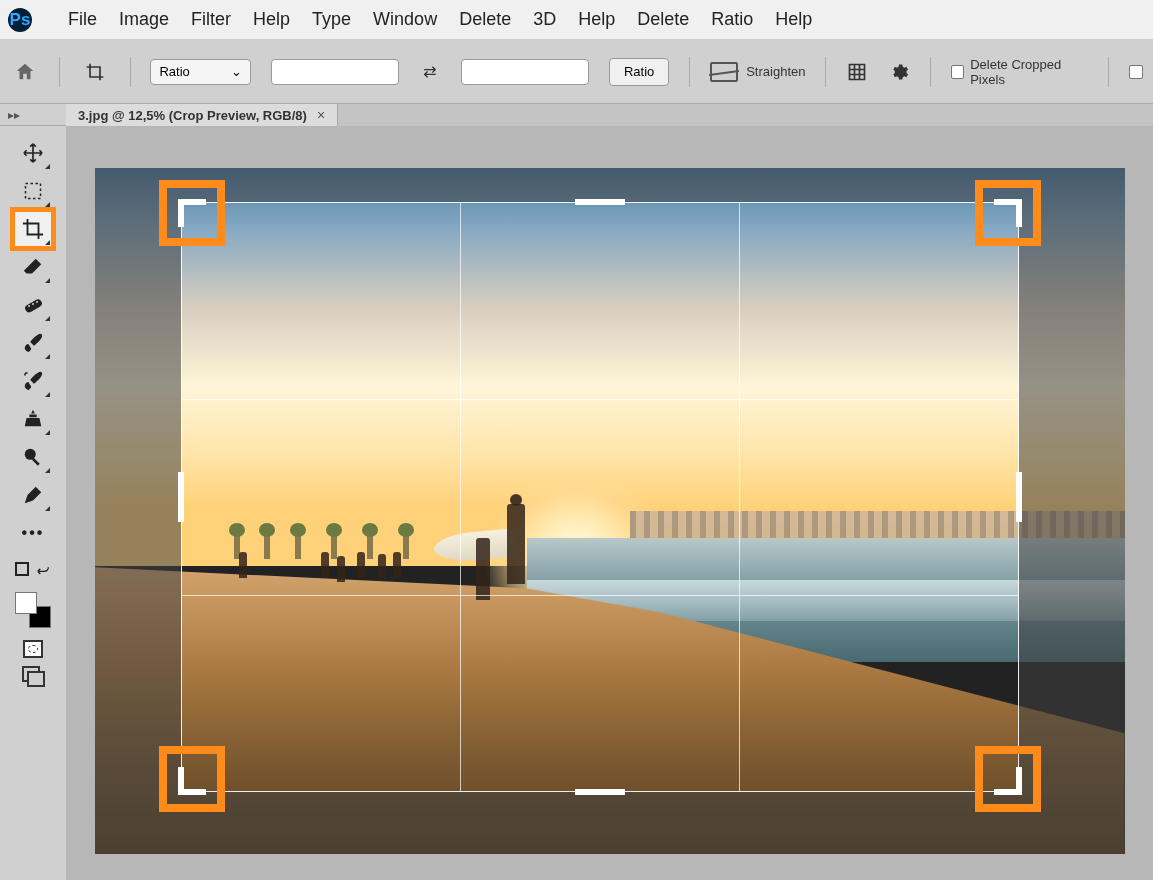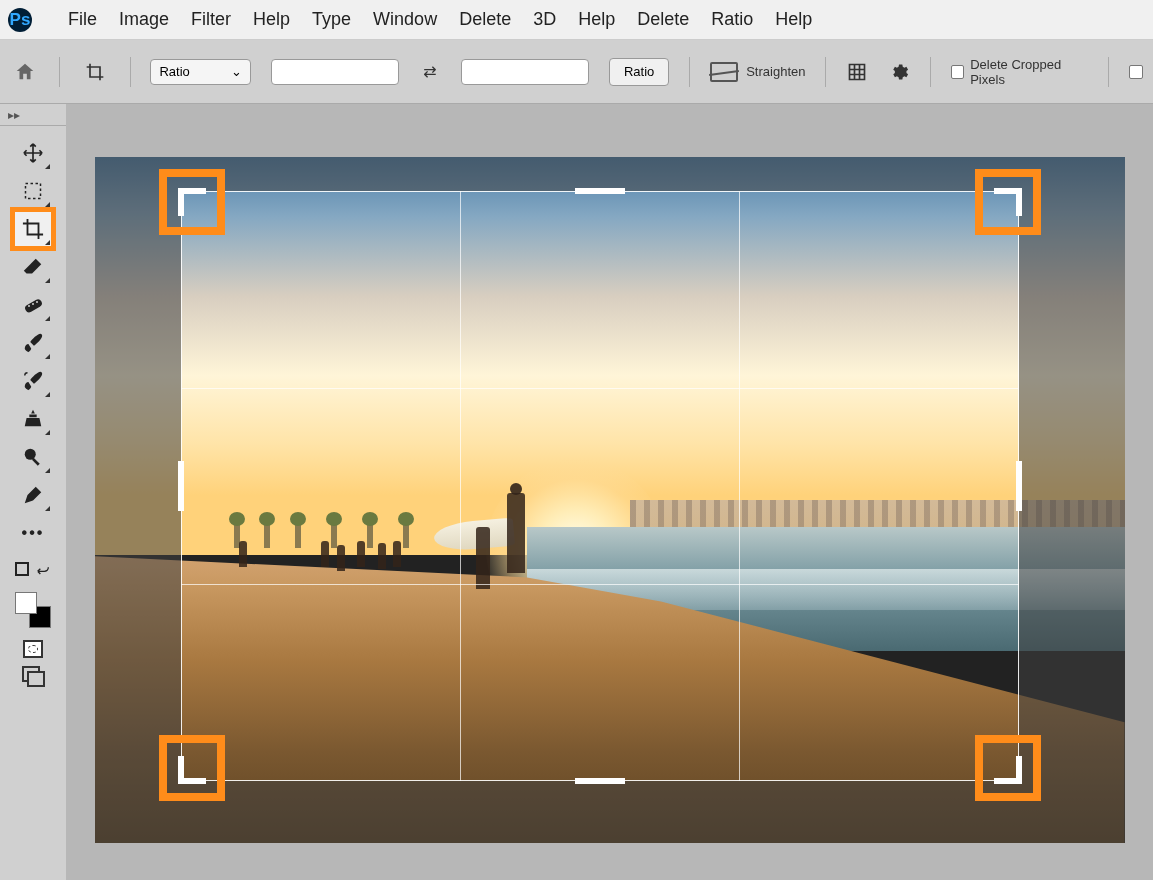--- a/index.html
+++ b/index.html
@@ -238,20 +238,26 @@
       <div class="swatches">
         <div class="swatch-back"></div>
         <div class="swatch-front"></div>
       </div>
       <div class="mask-mode"></div>
       <div class="screen-mode"></div>
     </div>
   </div>
 
   <div class="canvas-col">
+    <div class="tab-strip">
+      <div class="doc-tab">
+        <span>3.jpg @ 12,5% (Crop Preview, RGB/8)</span>
+        <span class="tab-close">×</span>
+      </div>
+    </div>
     <div class="canvas-area">
       <div class="image-wrap">
         <div class="photo">
           <div class="sky"></div>
           <div class="sun"></div>
           <div class="city"></div>
           <div class="sea"></div>
           <div class="foam"></div>
           <div class="sand"></div>
           <div class="trees">

